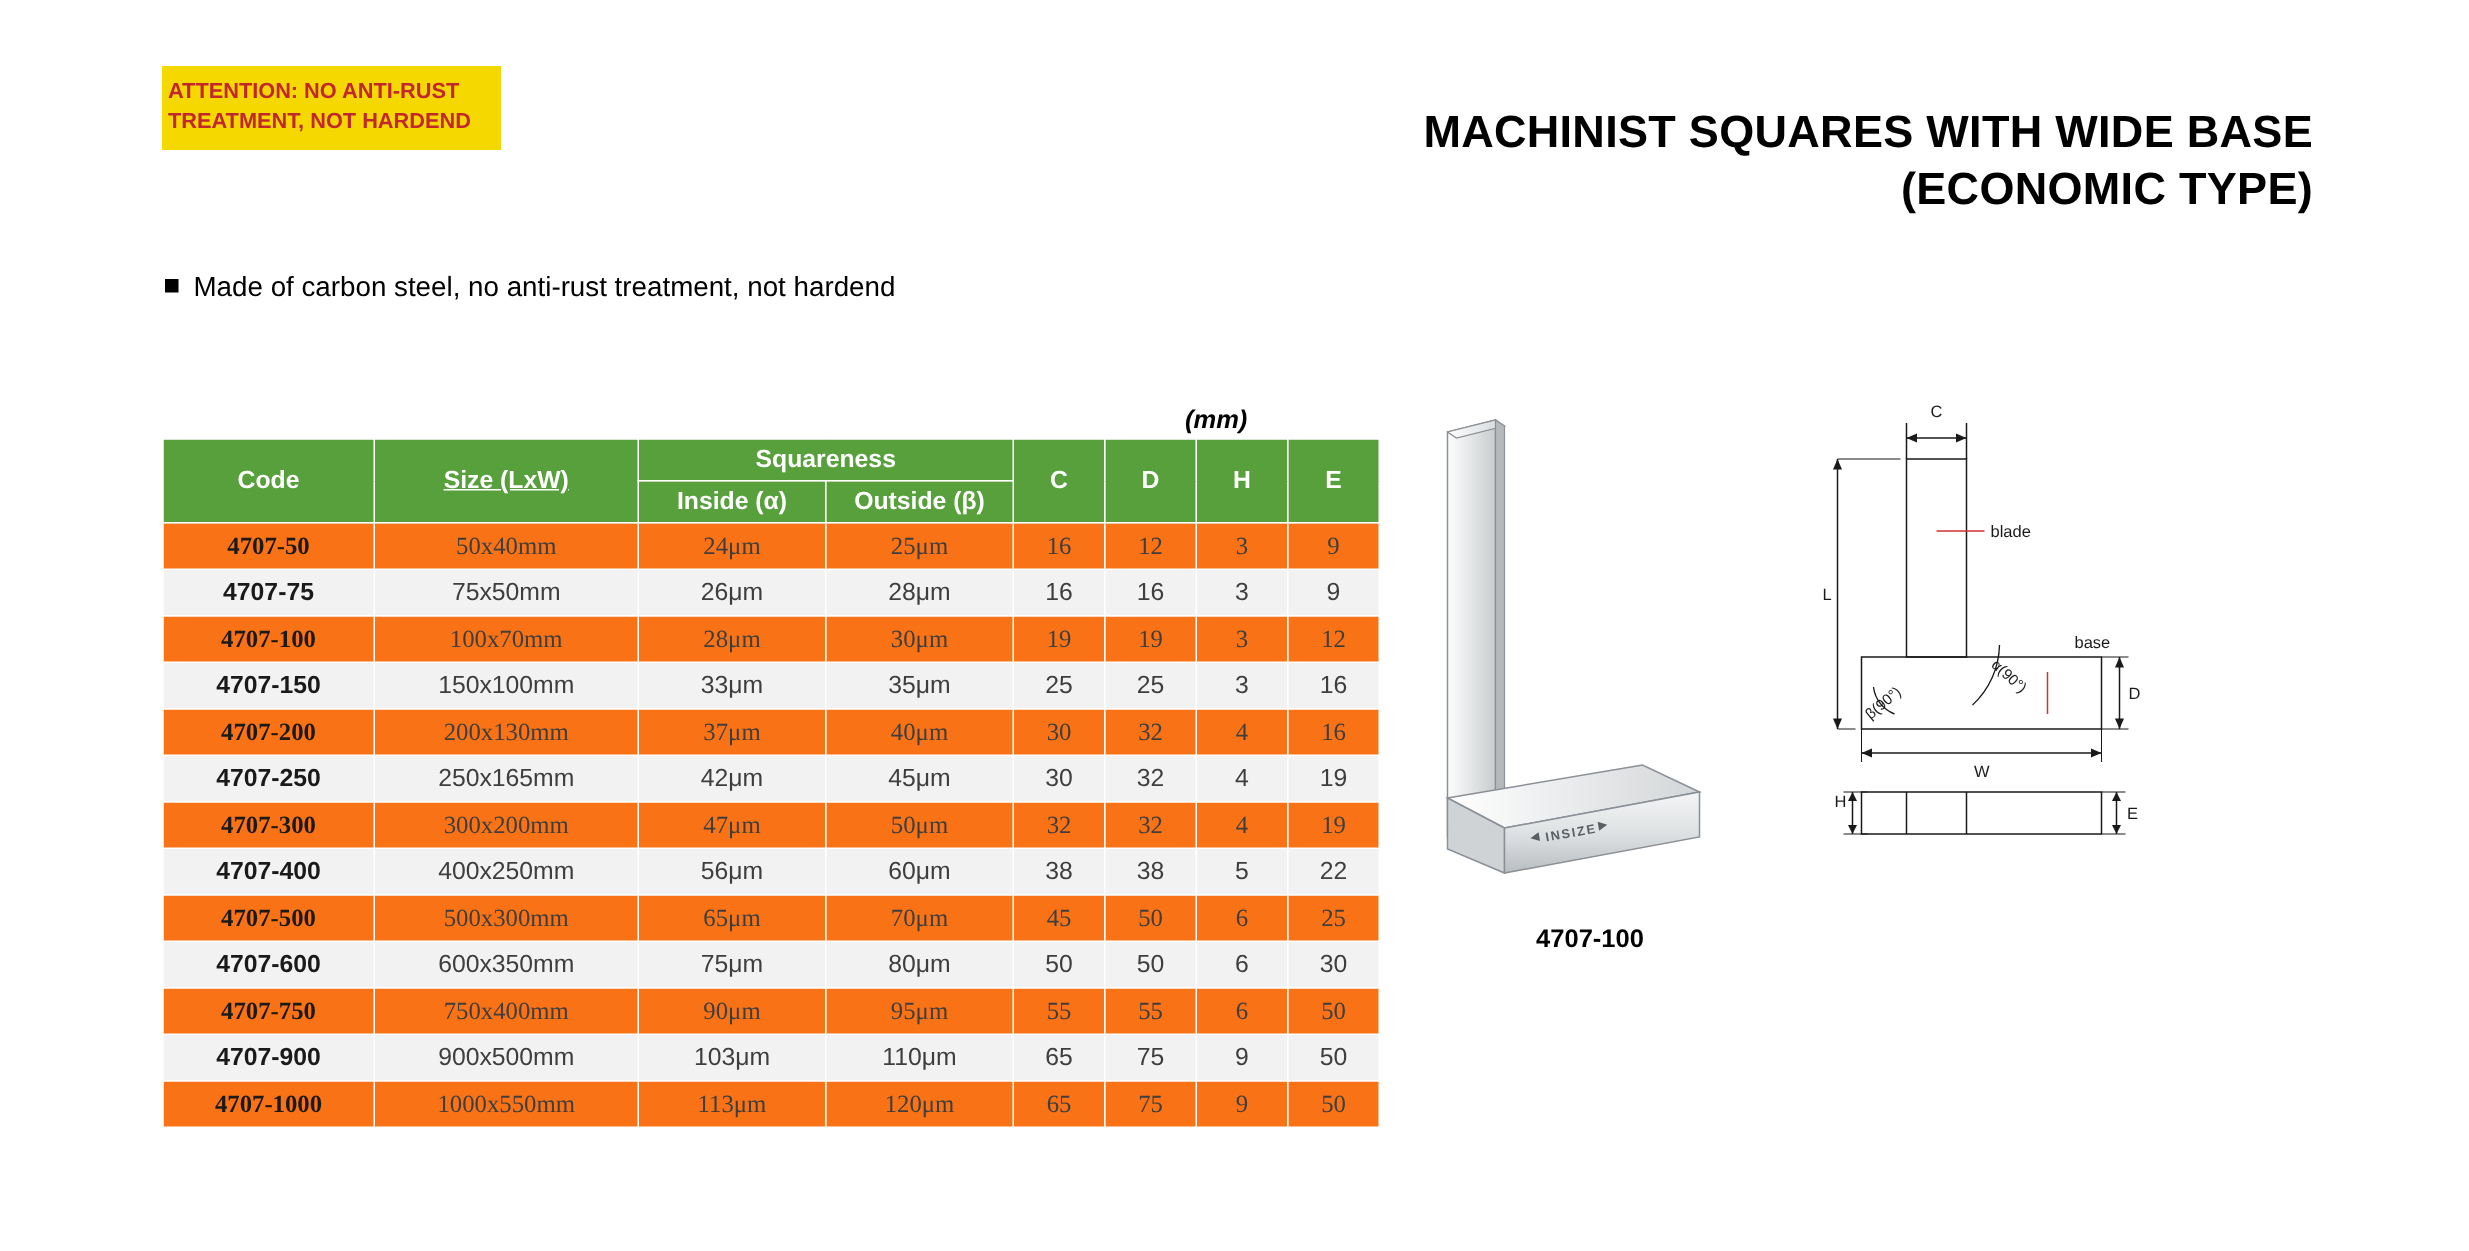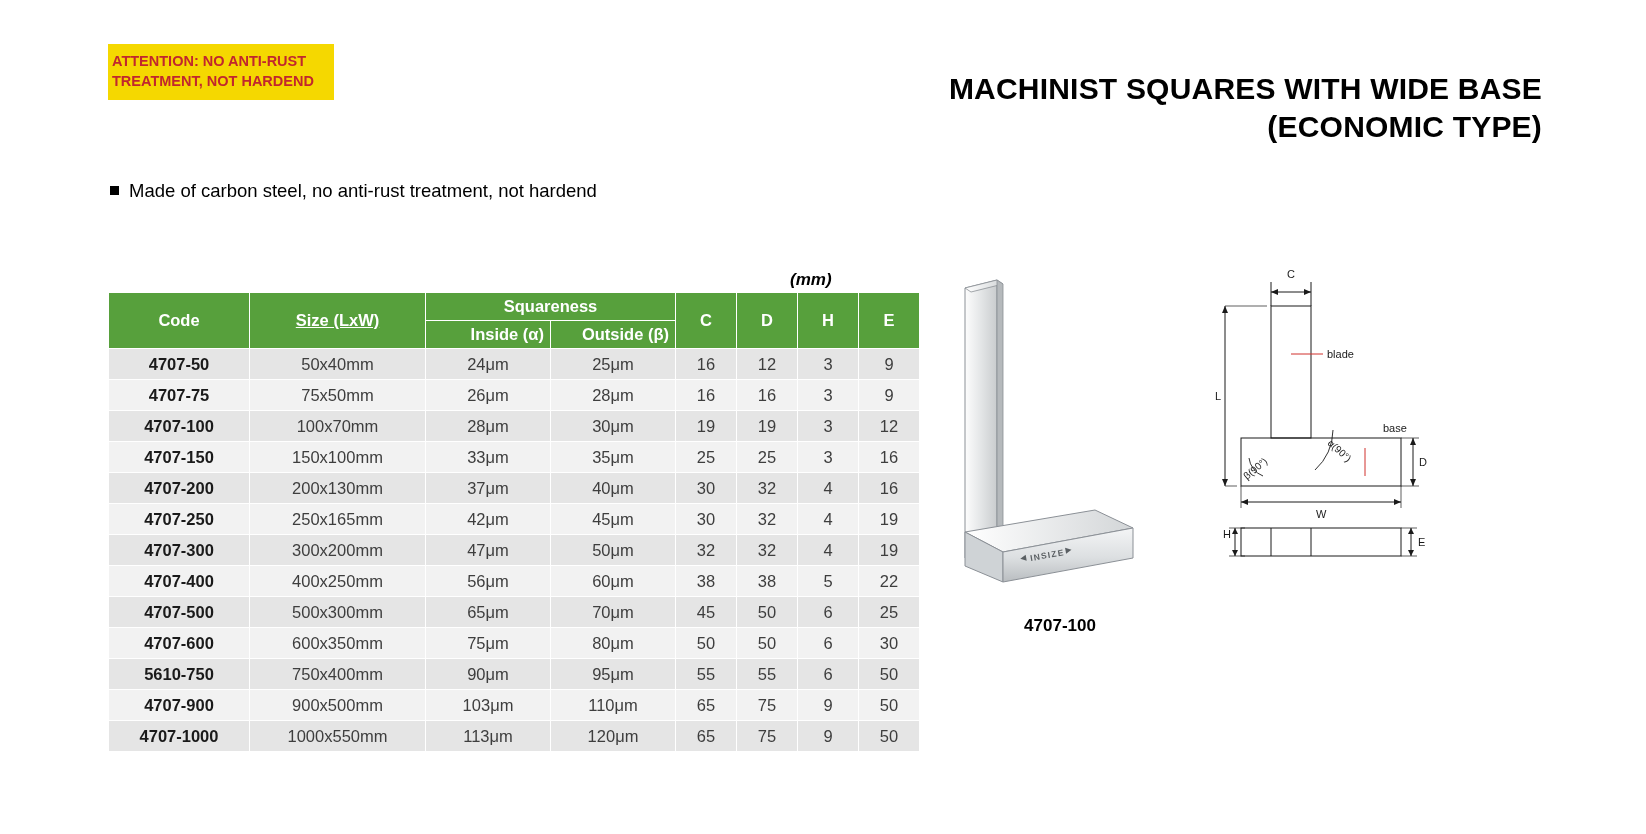--- a/index.html
+++ b/index.html
@@ -89,32 +89,32 @@
     background: #57a03c;
     color: #ffffff;
     font-weight: bold;
     border: 1px solid #ffffff;
     padding: 4px 6px;
     text-align: center;
     white-space: nowrap;
   }
   .spec-table th.code-col { width: 128px; }
   .spec-table th.size-col { width: 163px; text-decoration: underline; }
-  .spec-table th.sub-col  { width: 112px; text-align: right; }
+  .spec-table th.sub-col  { width: 112px; }
   .spec-table th.small-col{ width: 48px; }
 
   .spec-table td {
     border: 1px solid #ffffff;
     padding: 3px 6px;
     text-align: center;
     color: #3e3e3e;
     white-space: nowrap;
     height: 24px;
   }
-  .spec-table tbody tr.odd td  { background: #e5e5e5; }
+  .spec-table tbody tr.odd td  { background: #f97316; font-family: Liberation Serif, serif; }
   .spec-table tbody tr.even td { background: #f2f2f2; }
   .spec-table td.code {
     font-weight: bold;
     color: #1a1a1a;
     text-align: center;
   }
 
   
   .product-figure {
     position: absolute;
@@ -277,21 +277,21 @@
       <td class="code">4707-600</td>
       <td>600x350mm</td>
       <td>75μm</td>
       <td>80μm</td>
       <td>50</td>
       <td>50</td>
       <td>6</td>
       <td>30</td>
     </tr>
     <tr class="odd">
-      <td class="code">5610-750</td>
+      <td class="code">4707-750</td>
       <td>750x400mm</td>
       <td>90μm</td>
       <td>95μm</td>
       <td>55</td>
       <td>55</td>
       <td>6</td>
       <td>50</td>
     </tr>
     <tr class="even">
       <td class="code">4707-900</td>

